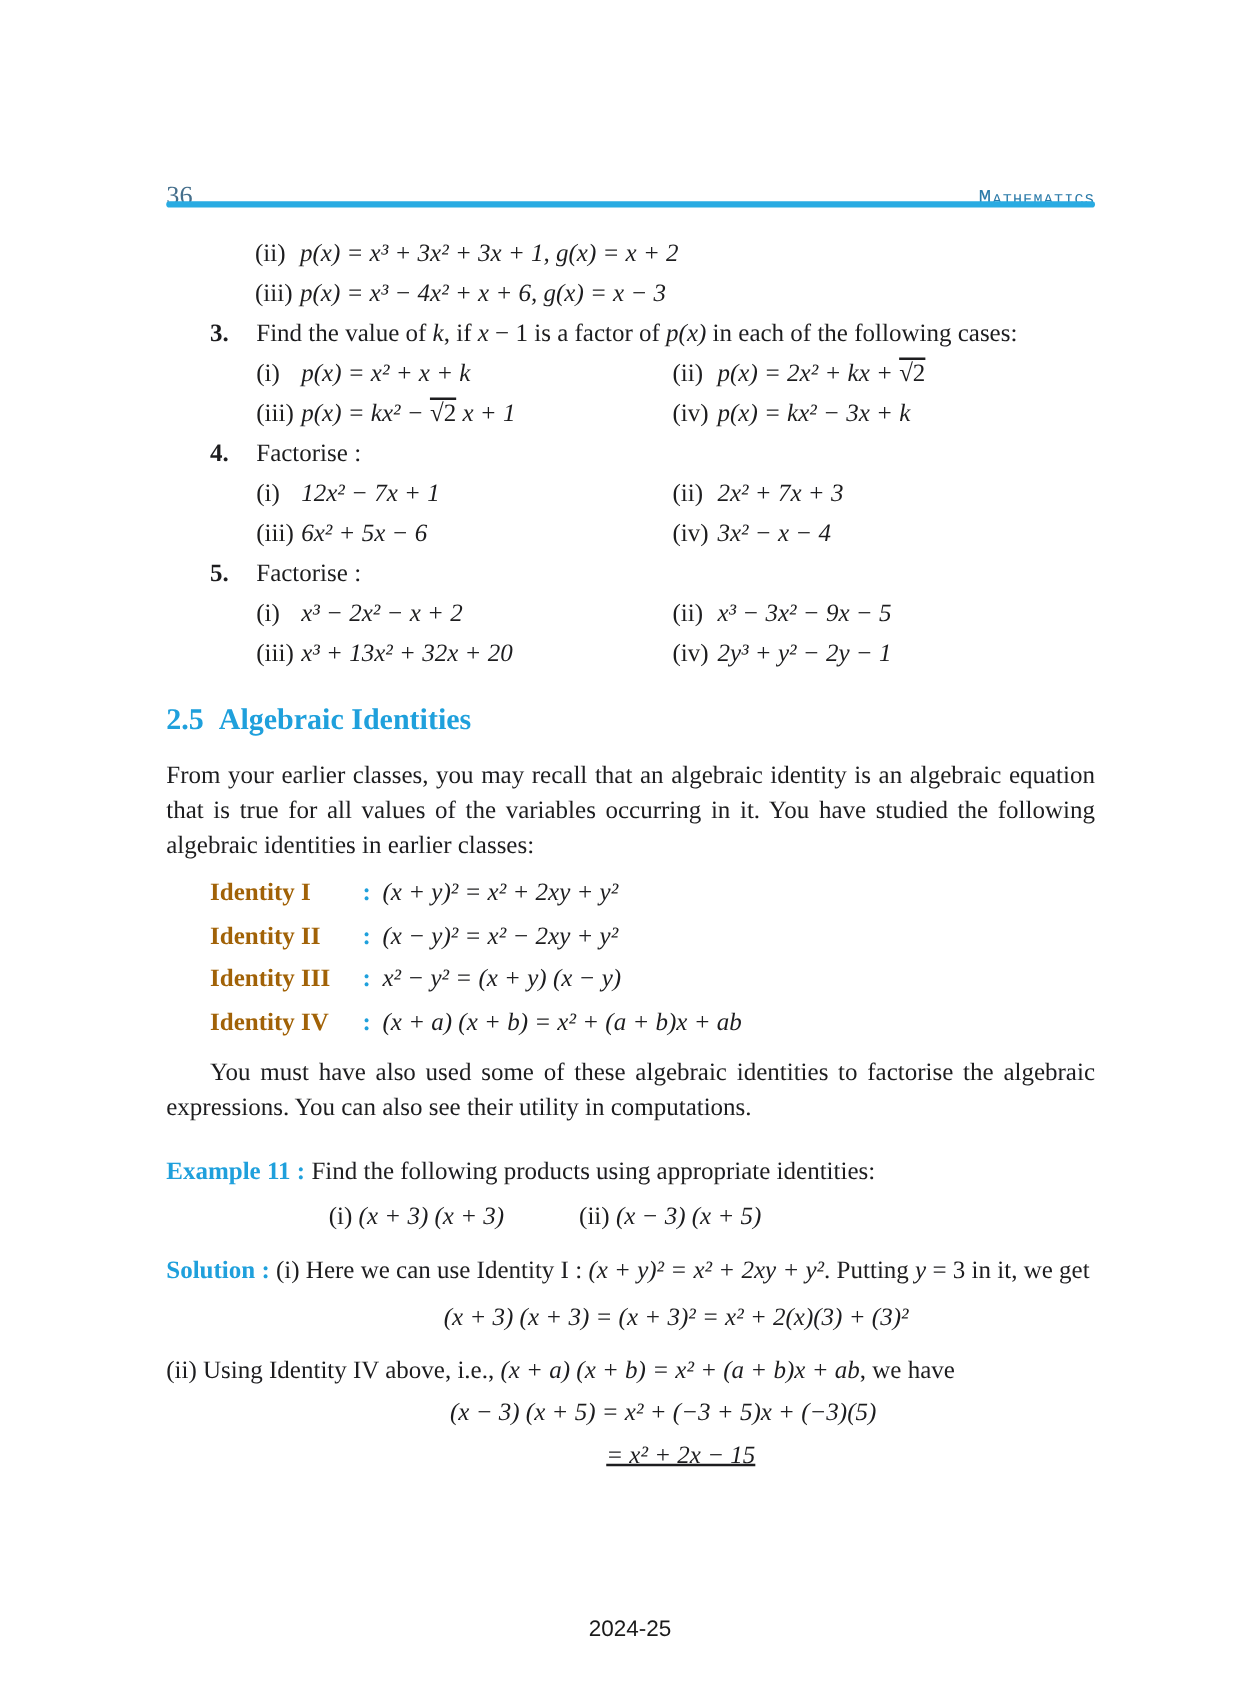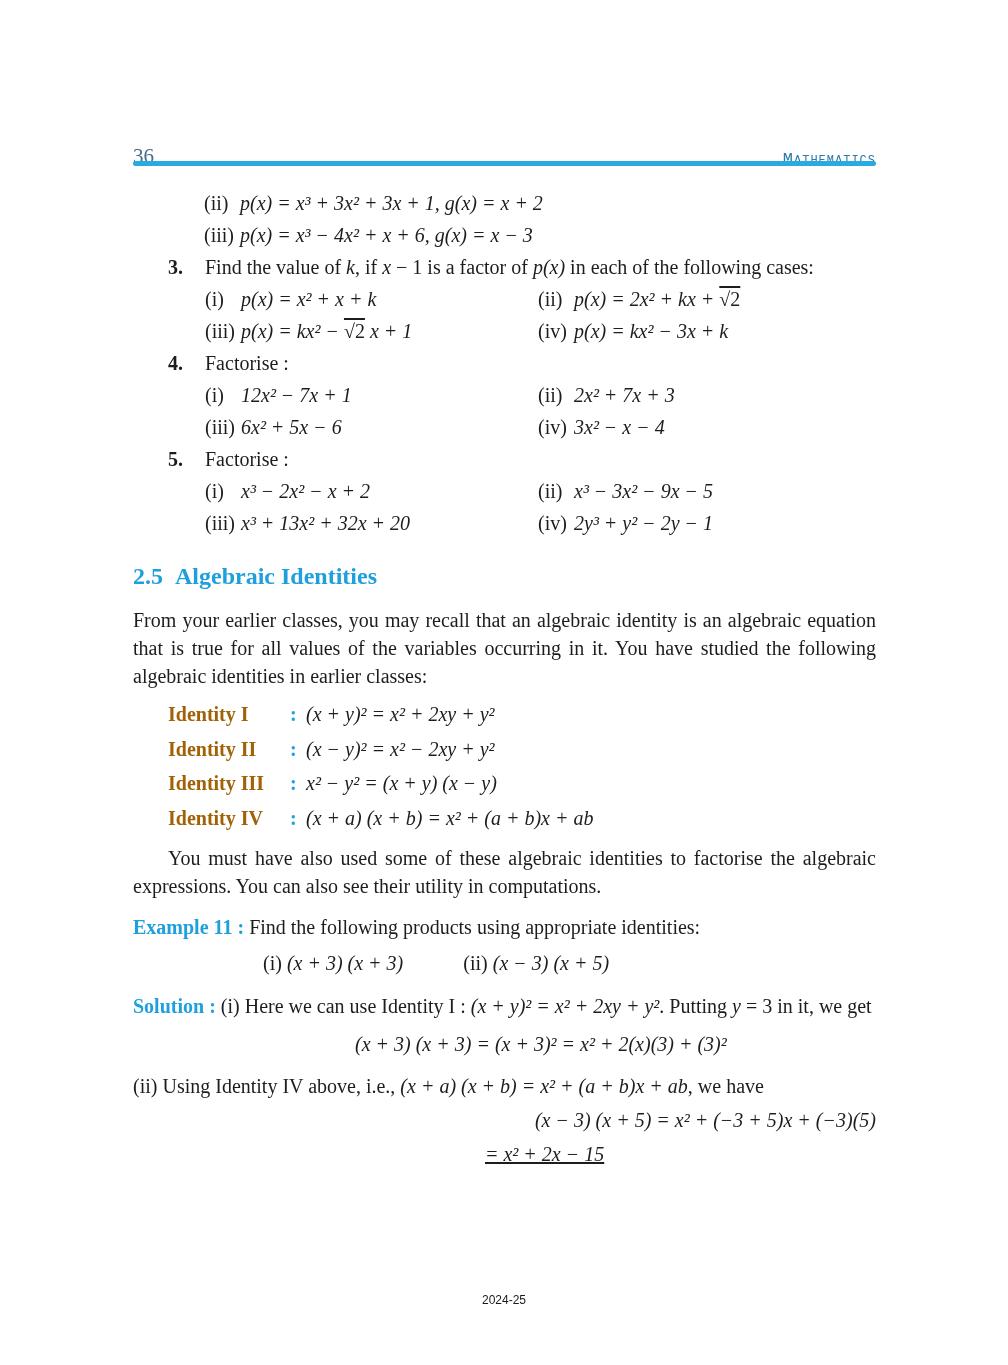--- a/index.html
+++ b/index.html
@@ -51,41 +51,41 @@
   .secnum { margin-right: 12px; text-align: center; }
 
   .para { margin-top: 14px; text-align: justify; line-height: 28px; }
   .pindent { text-indent: 35px; margin-top: 9px; }
 
   .ids { margin-top: 7px; }
   .idrow { display: flex; padding-left: 35px; line-height: 34.5px; }
   .idlabel { width: 122px; flex: none; font-weight: 700; color: #a16207; }
   .idsep { width: 16px; flex: none; font-weight: 700; color: #1FA0DC; }
 
-  .exline { margin-top: 13px; font-family: Liberation Serif, serif; }
+  .exline { margin-top: 23px; font-family: Liberation Serif, serif; }
   .products { margin-top: 7px; padding-left: 130px; line-height: 30px; }
   .prod2 { margin-left: 55px; }
 
   .disp { line-height: 34px; }
   .d1 { margin-left: 222px; margin-top: 7px; }
   .d2 { margin-left: 352px; }
   .p2intro { margin-top: 8px; text-align: left; line-height: 34px; }
-  .d3 { margin-left: 227px; text-align: right; }
+  .d3 { margin-left: 227px; }
   .d4 { margin-left: 352px; text-decoration: underline; }
 
   
   .seg-i { font-style: italic; }
   .seg-bb { font-weight: 700; color: #1FA0DC; }
   .seg-sqrt { text-decoration: overline; }
 
   
   .ftr {
     position: absolute; left: 0; width: 1008px; top: 1293px;
     text-align: center; font-family: "Liberation Sans", sans-serif;
-    font-size: 12px; color: #1a1a1a;
+    font-size: 18px; color: #1a1a1a;
   }
 </style>
 </head>
 <body>
 
 <div class="page">
 
   <header class="hdr">
     <span class="pgnum">36</span>
     <span class="runhead">Mathematics</span>

